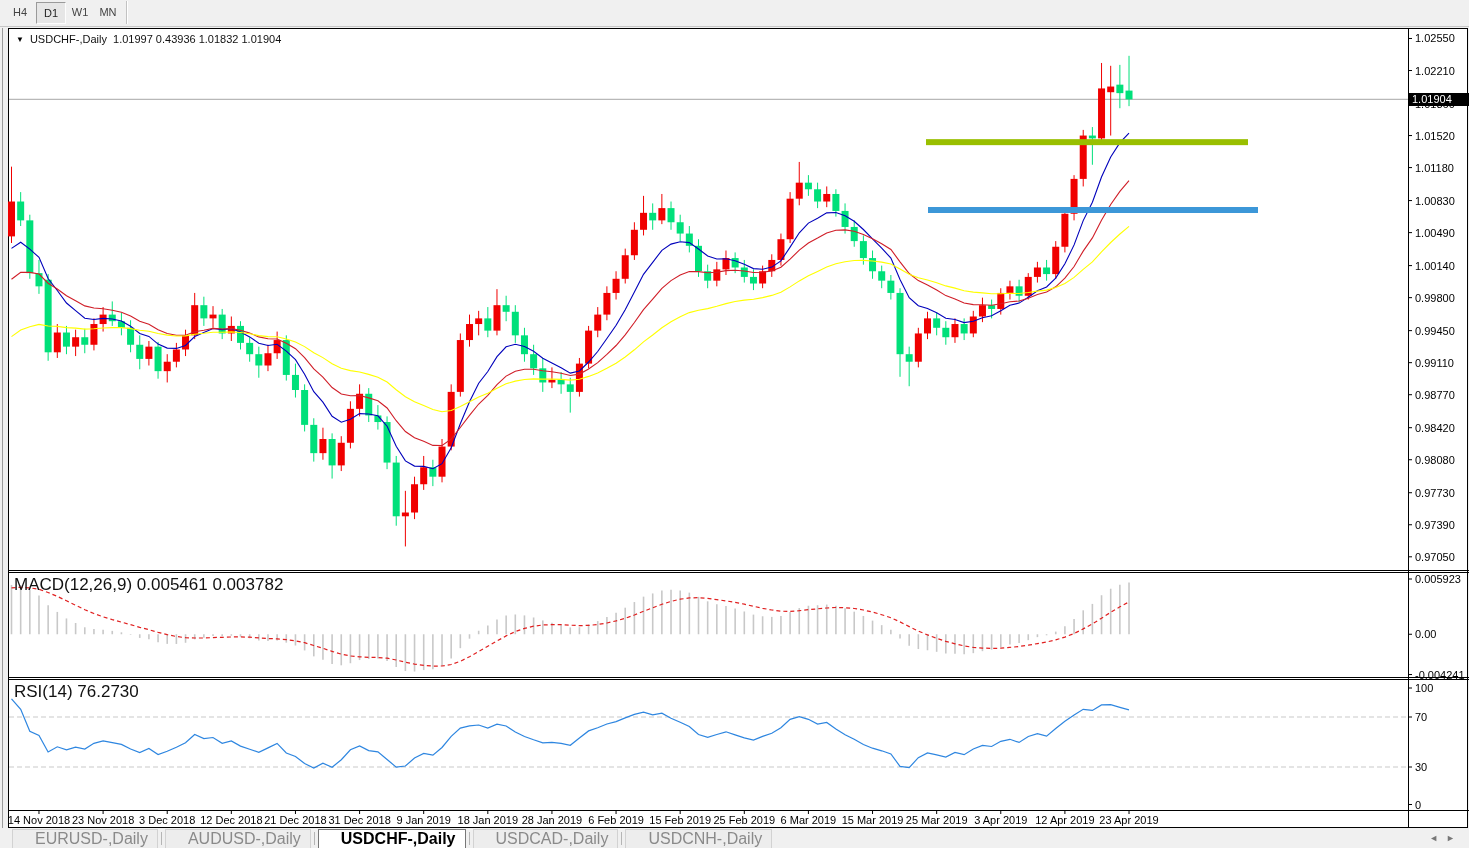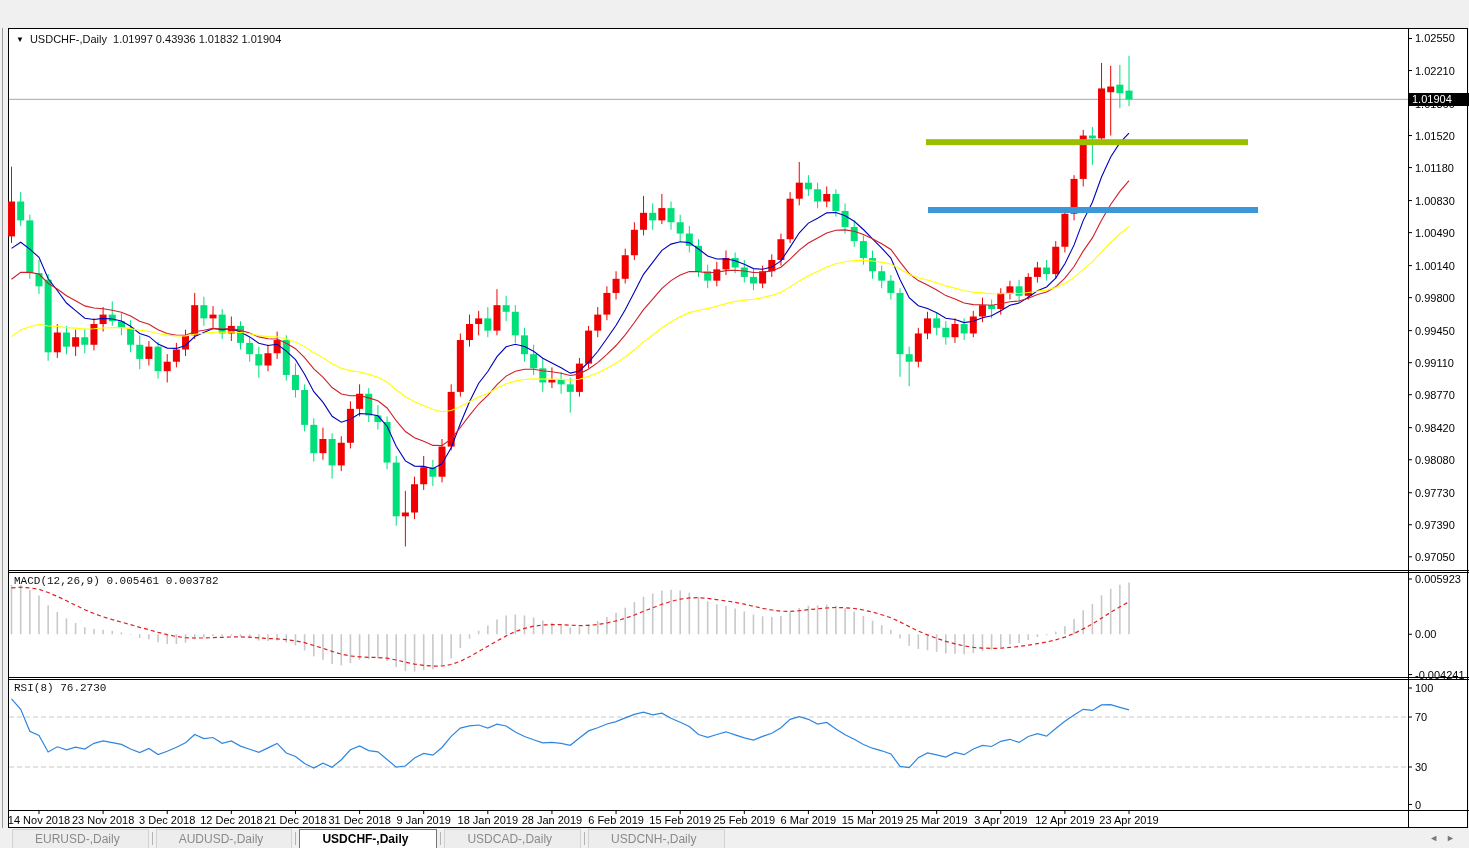--- a/index.html
+++ b/index.html
@@ -13,38 +13,45 @@
   .tf-btn.active{background:#e6e6e6;border:1px solid #9a9a9a;border-right-color:#fdfdfd;
           border-bottom-color:#fdfdfd;color:#222;}
   .tf-sep{position:absolute;top:1px;height:23px;width:1px;background:#c2c2c2;border-right:1px solid #fff;}
   
   .chart-window{position:absolute;left:8px;top:28px;width:1460px;height:800px;background:#fff;
           border:1px solid #000;box-sizing:border-box;}
   .gutter-line{position:absolute;left:2px;top:28px;width:1px;height:800px;background:#9a9a9a;}
   svg.layer{position:absolute;left:0;top:0;z-index:2;}
   .chart-title{position:absolute;left:16px;top:33px;z-index:5;font-size:11px;color:#111;white-space:pre;}
   .chart-title .tri{display:inline-block;font-size:8px;color:#000;margin-right:6px;vertical-align:1px;}
-  .pane-label{position:absolute;z-index:5;font-size:11px;color:#111;white-space:pre;font-family:Liberation Mono, monospace;}
+  .pane-label{position:absolute;z-index:5;font-size:17px;color:#111;white-space:pre;}
   .price-tag{position:absolute;left:1409px;top:93px;width:59px;height:13px;z-index:6;background:#000;
           color:#fff;font-size:11px;line-height:13px;padding-left:3px;}
   
   .tab-bar{position:absolute;left:0;top:829px;width:1469px;height:19px;background:#f0f0f0;
           display:flex;align-items:stretch;padding-left:12px;}
-  .tab{font-size:12px;color:#8a8a8a;background:#ededed;border:1px solid #d2d2d2;border-bottom:none;
-       padding:1px 28px 0 22px;margin-right:2px;line-height:16px;cursor:default;white-space:nowrap;}
+  .tab{font-size:16px;color:#8a8a8a;background:#ededed;border:1px solid #d2d2d2;border-bottom:none;
+       padding:1px 9px 0 22px;margin-right:2px;line-height:16px;cursor:default;white-space:nowrap;}
   .tab.active{background:#fff;color:#000;border-color:#777;font-weight:bold;}
   .tab-sep{width:1px;background:#b5b5b5;margin:3px 3px 3px 1px;}
   .scroll-arrows{position:absolute;right:6px;top:833px;z-index:5;color:#777;font-size:9px;
        letter-spacing:8px;cursor:default;}
 </style>
 </head>
 <body>
 
 <div class="screen">
 
+  <div class="tf-bar">
+    <div class="tf-btn" style="left:6px">H4</div>
+    <div class="tf-btn active" style="left:36px">D1</div>
+    <div class="tf-btn" style="left:66px">W1</div>
+    <div class="tf-btn" style="left:94px">MN</div>
+    <div class="tf-sep" style="left:126px"></div>
+  </div>
 
   <div class="gutter-line"></div>
 
   <div class="chart-window"></div>
 
   <svg id="chart-svg" class="layer" width="1469" height="848">
       <line x1="9" y1="99.36125654450291" x2="1408" y2="99.36125654450291" stroke="#b8b8b8" stroke-width="1.3"></line>
       <line x1="11.5" y1="166.6492146596854" x2="11.5" y2="242.98429319371678" stroke="#F00000" stroke-width="1"></line>
       <rect x="8" y="201.51832460732973" width="7" height="34.86910994764432" fill="#F00000"></rect>
       <line x1="20.66" y1="192.09424083769517" x2="20.66" y2="226.02094240837624" stroke="#00E07A" stroke-width="1"></line>
@@ -511,21 +518,21 @@
       <text x="1000.78" y="824" text-anchor="middle" font-size="11" fill="#000" font-family="&quot;Liberation Sans&quot;,sans-serif">3 Apr 2019</text>
       <line x1="1064.9" y1="810" x2="1064.9" y2="814" stroke="#000" stroke-width="1"></line>
       <text x="1064.9" y="824" text-anchor="middle" font-size="11" fill="#000" font-family="&quot;Liberation Sans&quot;,sans-serif">12 Apr 2019</text>
       <line x1="1129.02" y1="810" x2="1129.02" y2="814" stroke="#000" stroke-width="1"></line>
       <text x="1129.02" y="824" text-anchor="middle" font-size="11" fill="#000" font-family="&quot;Liberation Sans&quot;,sans-serif">23 Apr 2019</text>
     </svg>
 
   <div class="chart-title"><span class="tri">▼</span><span>USDCHF-,Daily</span><span>&nbsp;&nbsp;</span><span>1.01997 0.43936 1.01832 1.01904</span></div>
 
   <div class="pane-label" style="left:14px;top:575px">MACD(12,26,9) 0.005461 0.003782</div>
-  <div class="pane-label" style="left:14px;top:682px">RSI(8) 76.2730</div>
+  <div class="pane-label" style="left:14px;top:682px">RSI(14) 76.2730</div>
 
   <div class="price-tag">1.01904</div>
 
   <div class="tab-bar">
     <div class="tab">EURUSD-,Daily</div>
       <div class="tab-sep"></div>
     <div class="tab">AUDUSD-,Daily</div>
       <div class="tab-sep"></div>
     <div class="tab active">USDCHF-,Daily</div>
       <div class="tab-sep"></div>

